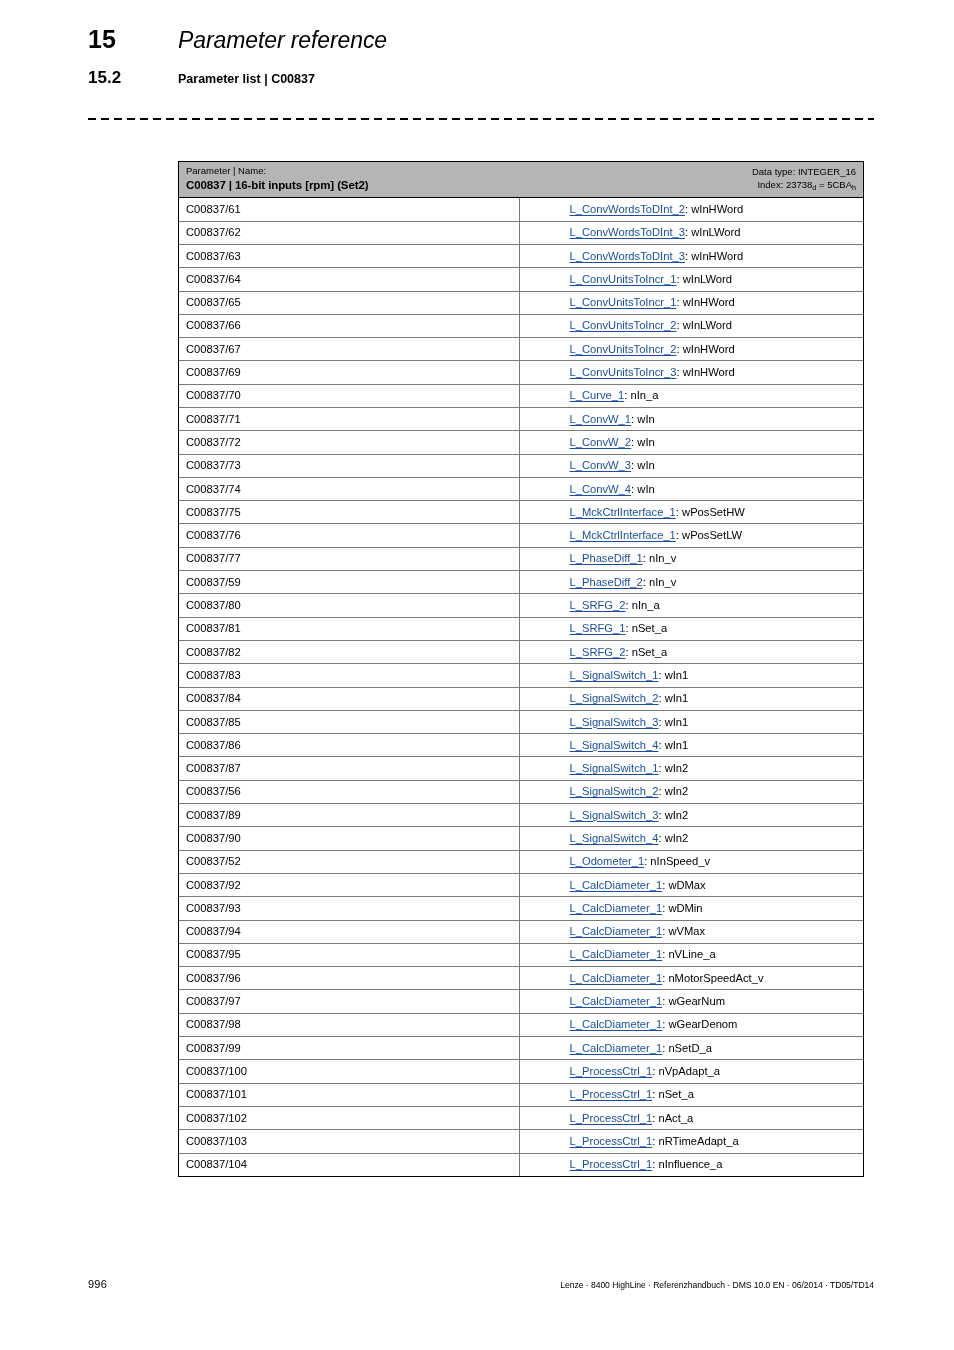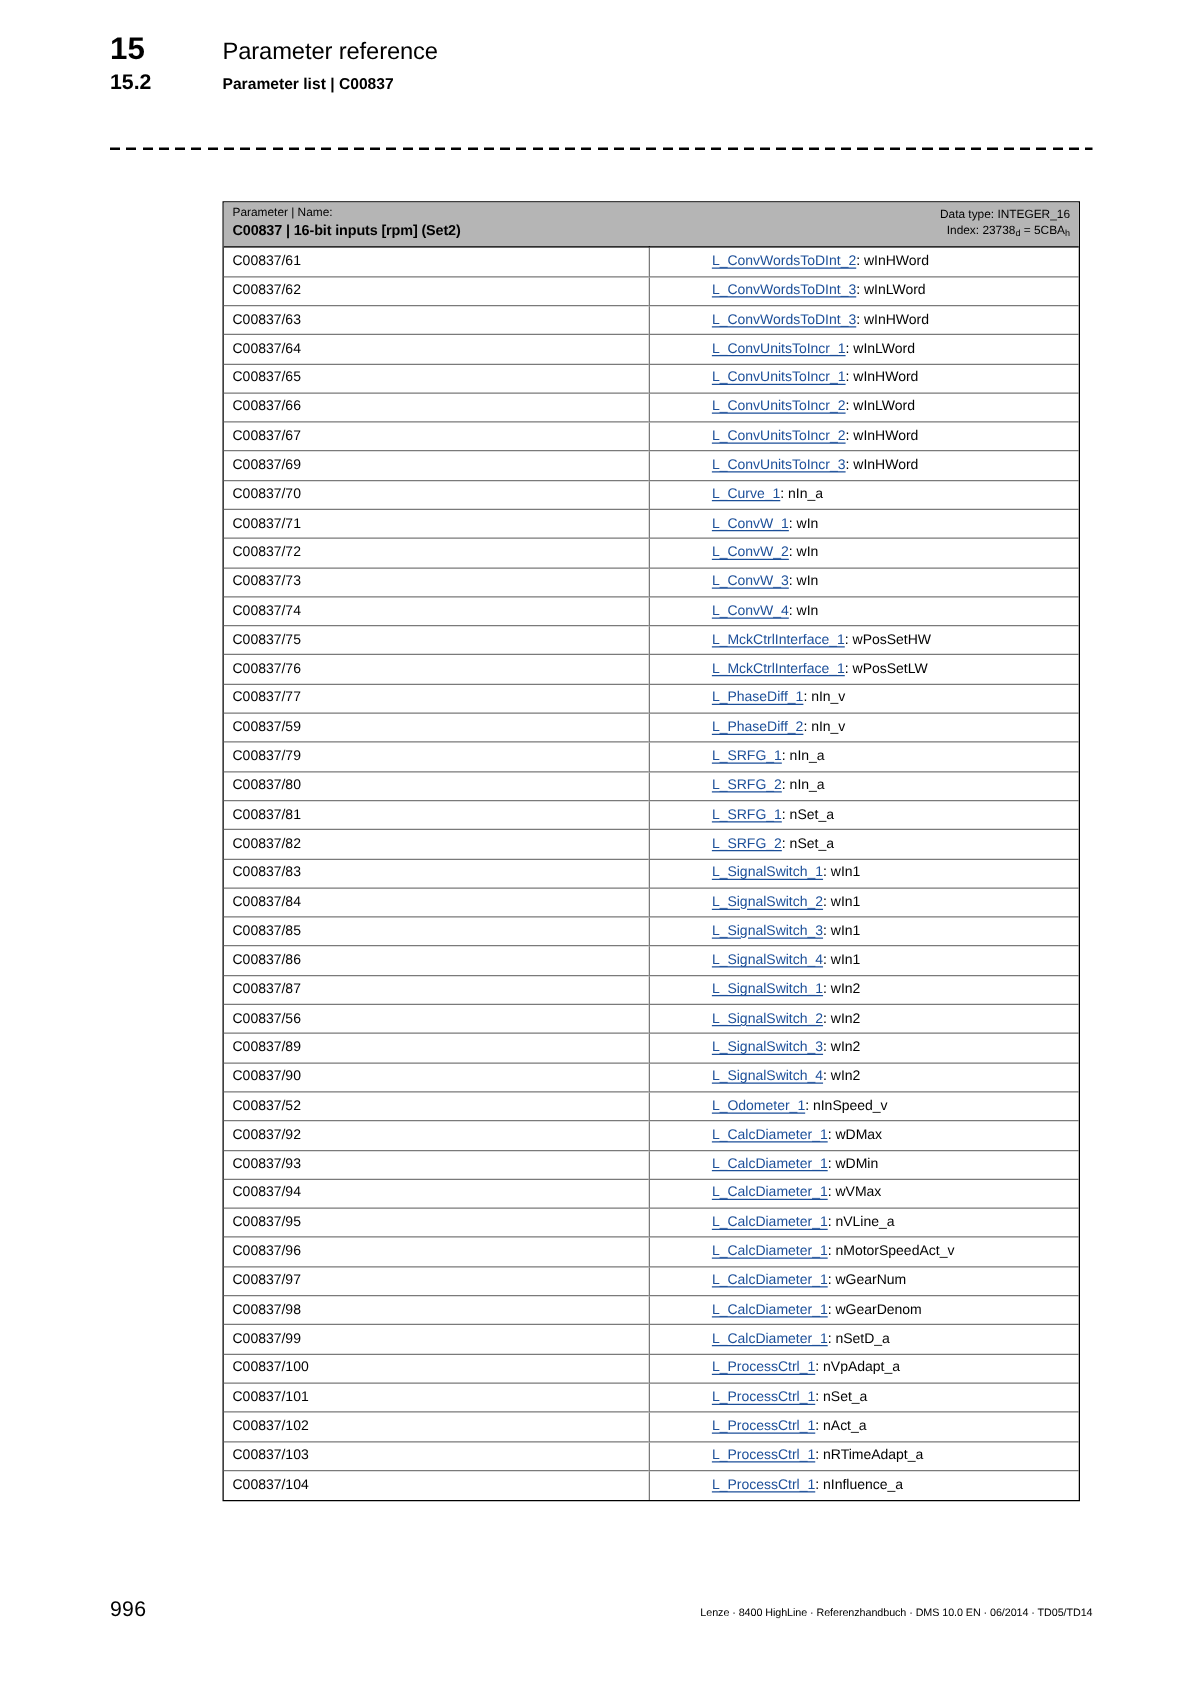--- a/index.html
+++ b/index.html
@@ -22,34 +22,35 @@
   #page-header {
     position: absolute;
     left: 88px;
     top: 26px;
     width: 786px;
   }
   .hdr-row {
     display: flex;
     align-items: baseline;
   }
-  .hdr-row-main { margin-bottom: 4px; }
+  .hdr-row-main { margin-bottom: 16px; }
   .chapter-num {
     width: 90px;
     flex: 0 0 90px;
     font-size: 25px;
     font-weight: 600;
     letter-spacing: 0.1px;
     line-height: 1.05;
   }
   .chapter-title {
-    font-size: 19px;
+    font-size: 23px;
     font-weight: 400;
     letter-spacing: -0.1px;
     line-height: 1.05;
+    font-style: italic;
   }
   .section-num {
     width: 90px;
     flex: 0 0 90px;
     font-size: 17px;
     font-weight: 600;
     line-height: 1.2;
   }
   .section-title {
     font-size: 12.5px;
@@ -165,21 +166,21 @@
   
   #page-footer {
     position: absolute;
     left: 88px;
     top: 1278px;
     width: 786px;
     display: flex;
     align-items: baseline;
   }
   .folio {
-    font-size: 17px;
+    font-size: 11px;
     font-weight: 400;
     letter-spacing: 0.2px;
   }
   .footer-credit {
     margin-left: auto;
     font-size: 8.6px;
     font-weight: 400;
     letter-spacing: -0.05px;
     white-space: nowrap;
   }
@@ -285,24 +286,20 @@
         </tr>
         <tr>
           <td class="cell-param">C00837/77</td>
           <td class="cell-name"><a class="fb-link">L_PhaseDiff_1</a><span class="fb-sep">: </span><span class="fb-port">nIn_v</span></td>
         </tr>
         <tr>
           <td class="cell-param">C00837/59</td>
           <td class="cell-name"><a class="fb-link">L_PhaseDiff_2</a><span class="fb-sep">: </span><span class="fb-port">nIn_v</span></td>
         </tr>
         <tr>
-          <td class="cell-param">C00837/79</td>
-          <td class="cell-name"><a class="fb-link">L_SRFG_1</a><span class="fb-sep">: </span><span class="fb-port">nIn_a</span></td>
-        </tr>
-        <tr>
           <td class="cell-param">C00837/80</td>
           <td class="cell-name"><a class="fb-link">L_SRFG_2</a><span class="fb-sep">: </span><span class="fb-port">nIn_a</span></td>
         </tr>
         <tr>
           <td class="cell-param">C00837/81</td>
           <td class="cell-name"><a class="fb-link">L_SRFG_1</a><span class="fb-sep">: </span><span class="fb-port">nSet_a</span></td>
         </tr>
         <tr>
           <td class="cell-param">C00837/82</td>
           <td class="cell-name"><a class="fb-link">L_SRFG_2</a><span class="fb-sep">: </span><span class="fb-port">nSet_a</span></td>

